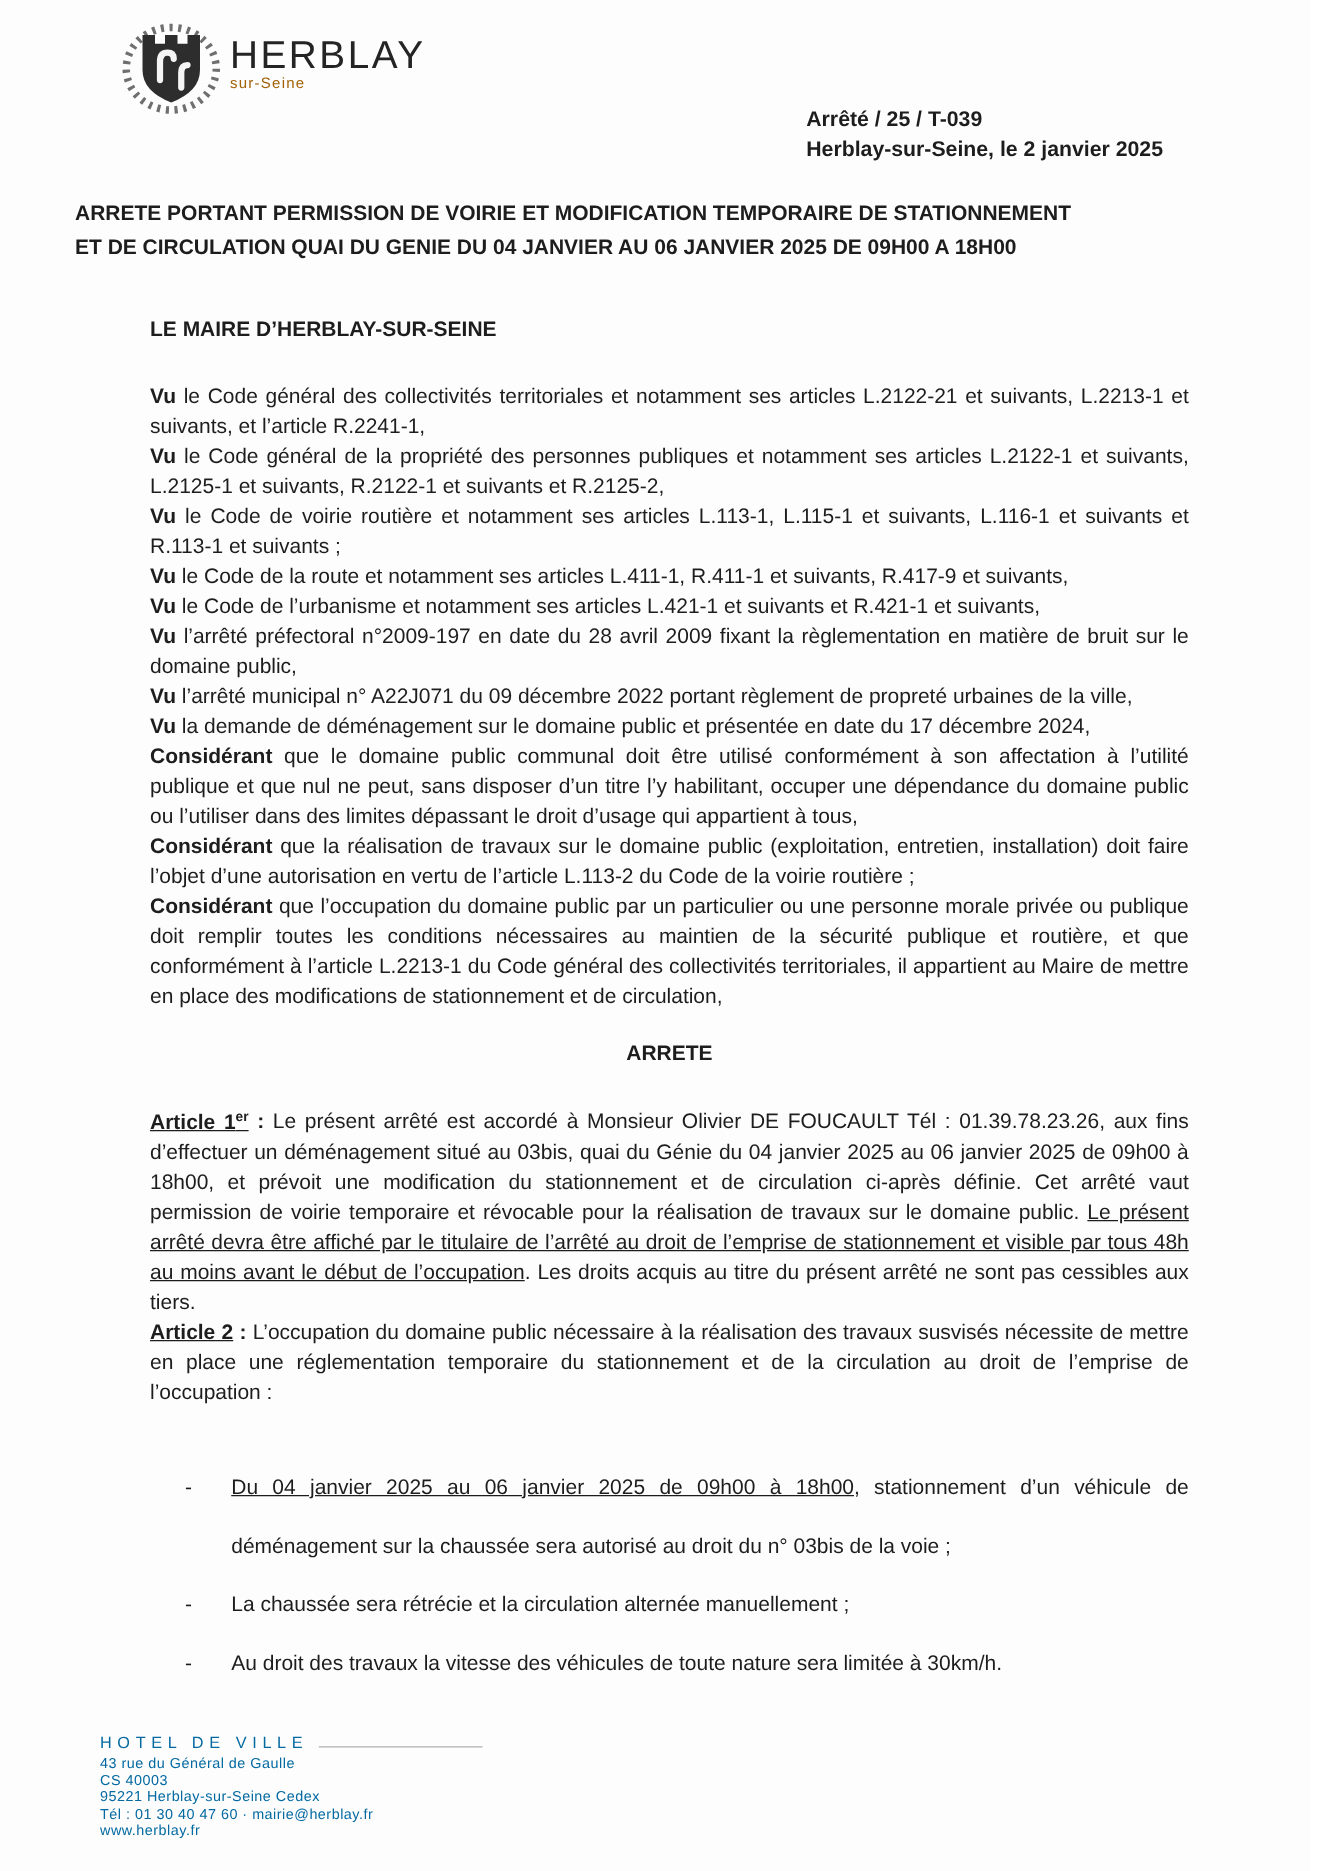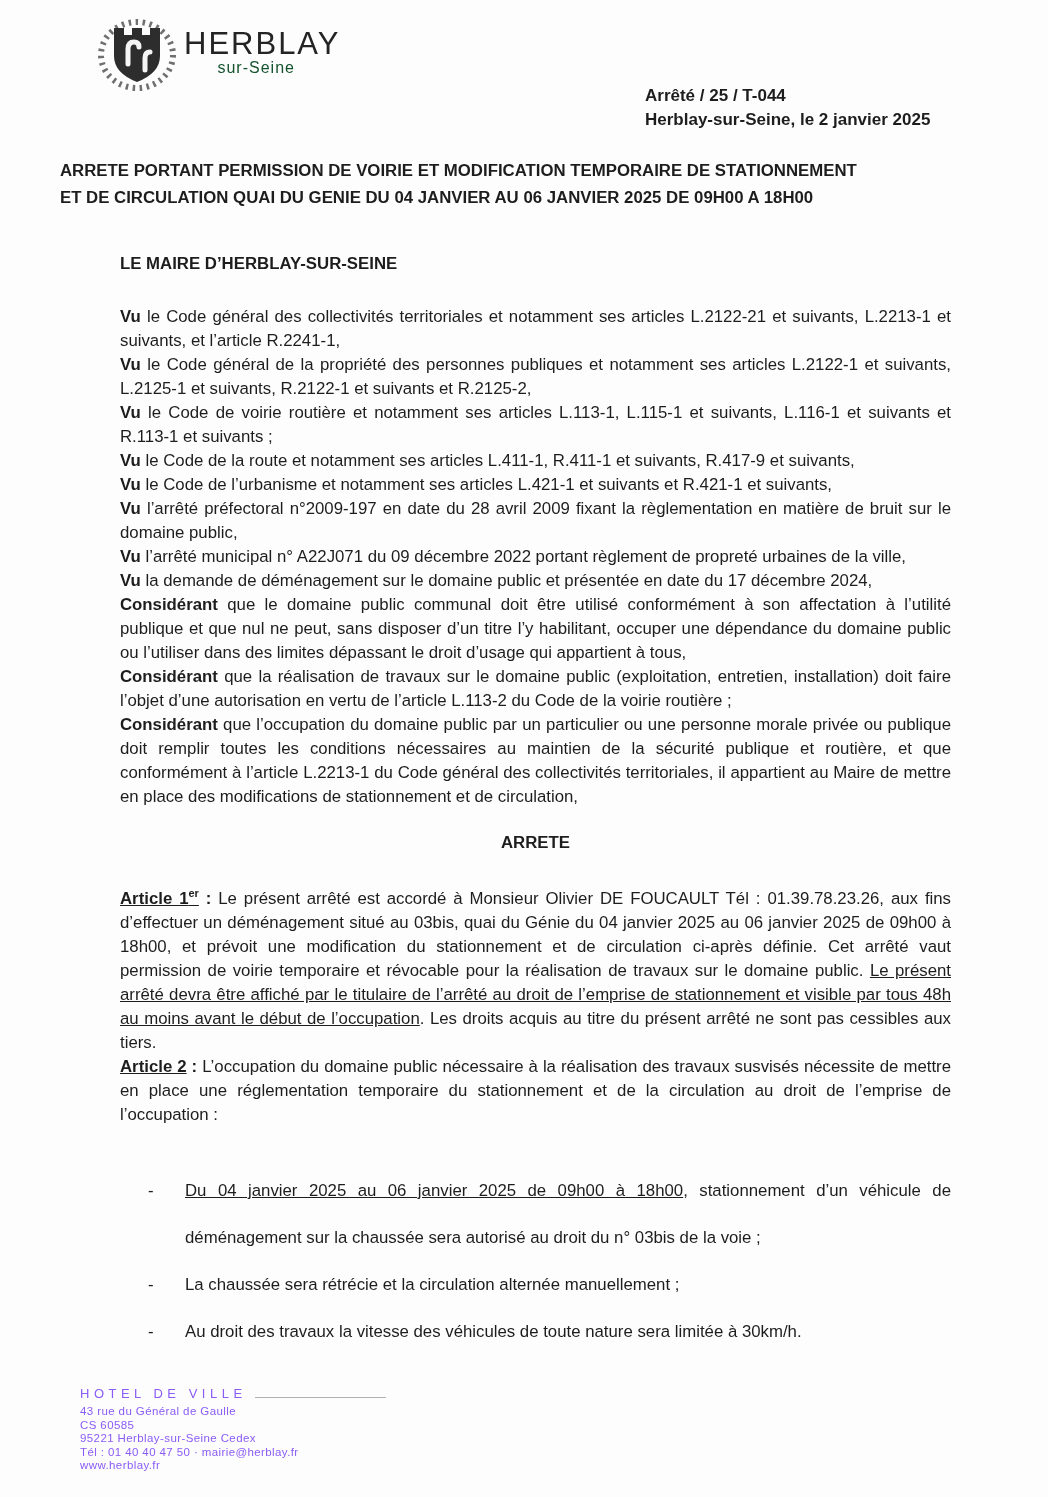--- a/index.html
+++ b/index.html
@@ -11,21 +11,21 @@
     font-family: "Liberation Sans", sans-serif;
     color: #1d1d1d;
     overflow: hidden;
   }
 
   
   .logo { position: absolute; left: 96px; top: 12px; display: flex; }
   .crest { width: 82px; height: 82px; flex: none; }
   .logo-text { margin-left: 6px; padding-top: 16px; }
   .logo-name { font-size: 31px; letter-spacing: 2px; color: #242424; line-height: 32px; }
-  .logo-sub { font-size: 16px; color: #14532d; letter-spacing: 1px; text-align: center; padding-right: 12px; margin-top: -1px; }
+  .logo-sub { font-size: 12px; color: #a16207; letter-spacing: 1px; text-align: left; padding-right: 12px; margin-top: -1px; }
 
   
   .ref-block { position: absolute; left: 645px; top: 84px; font-weight: bold; font-size: 17px; line-height: 24px; }
 
   
   .doc-title {
     position: absolute; top: 157px; left: 60px; right: 60px;
     text-align: left; font-weight: bold; font-size: 16.8px; line-height: 27px;
   }
   .doc-title span { display: block; }
@@ -42,21 +42,21 @@
   .article-sep { font-weight: bold; }
   .u { text-decoration: underline; }
 
   
   .bullets { margin-top: 40px; line-height: 47px; }
   .bullet { display: flex; text-align: justify; }
   .bullet-dash { flex: none; width: 37px; margin-left: 28px; }
   .bullet-text { flex: 1; }
 
   
-  .footer { position: absolute; left: 80px; top: 1386px; width: 480px; color: #8b5cf6; }
+  .footer { position: absolute; left: 80px; top: 1386px; width: 480px; color: #0369a1; }
   .footer-title-row { display: flex; align-items: flex-end; width: 306px; }
   .footer-title { font-size: 13px; letter-spacing: 4.5px; white-space: nowrap; }
   .footer-rule { flex: 1; border-bottom: 1.5px solid #b0b0b0; margin-left: 8px; margin-bottom: 3px; }
   .footer-lines { margin-top: 4px; font-size: 11.5px; line-height: 13.6px; letter-spacing: 0.4px; }
 </style>
 </head>
 <body>
 
 <div class="page">
 
@@ -67,21 +67,21 @@
       <path d="M32 52 v-15 q0 -7 6 -7 q5 0 5 5" fill="none" stroke="#f5f5f5" stroke-width="5" stroke-linecap="round"></path>
       <path d="M49 58 v-12 q0 -6 5 -6" fill="none" stroke="#f5f5f5" stroke-width="5" stroke-linecap="round"></path>
     </svg>
     <div class="logo-text">
       <div class="logo-name">HERBLAY</div>
       <div class="logo-sub">sur-Seine</div>
     </div>
   </div>
 
   <div class="ref-block">
-    <div>Arrêté / 25 / T-044</div>
+    <div>Arrêté / 25 / T-039</div>
     <div>Herblay-sur-Seine, le 2 janvier 2025</div>
   </div>
 
   <div class="doc-title">
     <span>ARRETE PORTANT PERMISSION DE VOIRIE ET MODIFICATION TEMPORAIRE DE STATIONNEMENT</span>
     <span>ET DE CIRCULATION QUAI DU GENIE DU 04 JANVIER AU 06 JANVIER 2025 DE 09H00 A 18H00</span>
   </div>
 
   <div class="content">
     <p class="maire">LE MAIRE D’HERBLAY-SUR-SEINE</p>
@@ -120,20 +120,20 @@
     </div>
   </div>
 
   <div class="footer">
     <div class="footer-title-row">
       <span class="footer-title">HOTEL DE VILLE</span>
       <span class="footer-rule"></span>
     </div>
     <div class="footer-lines">
       <div>43 rue du Général de Gaulle</div>
-      <div>CS 60585</div>
+      <div>CS 40003</div>
       <div>95221 Herblay-sur-Seine Cedex</div>
-      <div>Tél : 01 40 40 47 50 · mairie@herblay.fr</div>
+      <div>Tél : 01 30 40 47 60 · mairie@herblay.fr</div>
       <div>www.herblay.fr</div>
     </div>
   </div>
 
 </div>
 
 </body></html>

